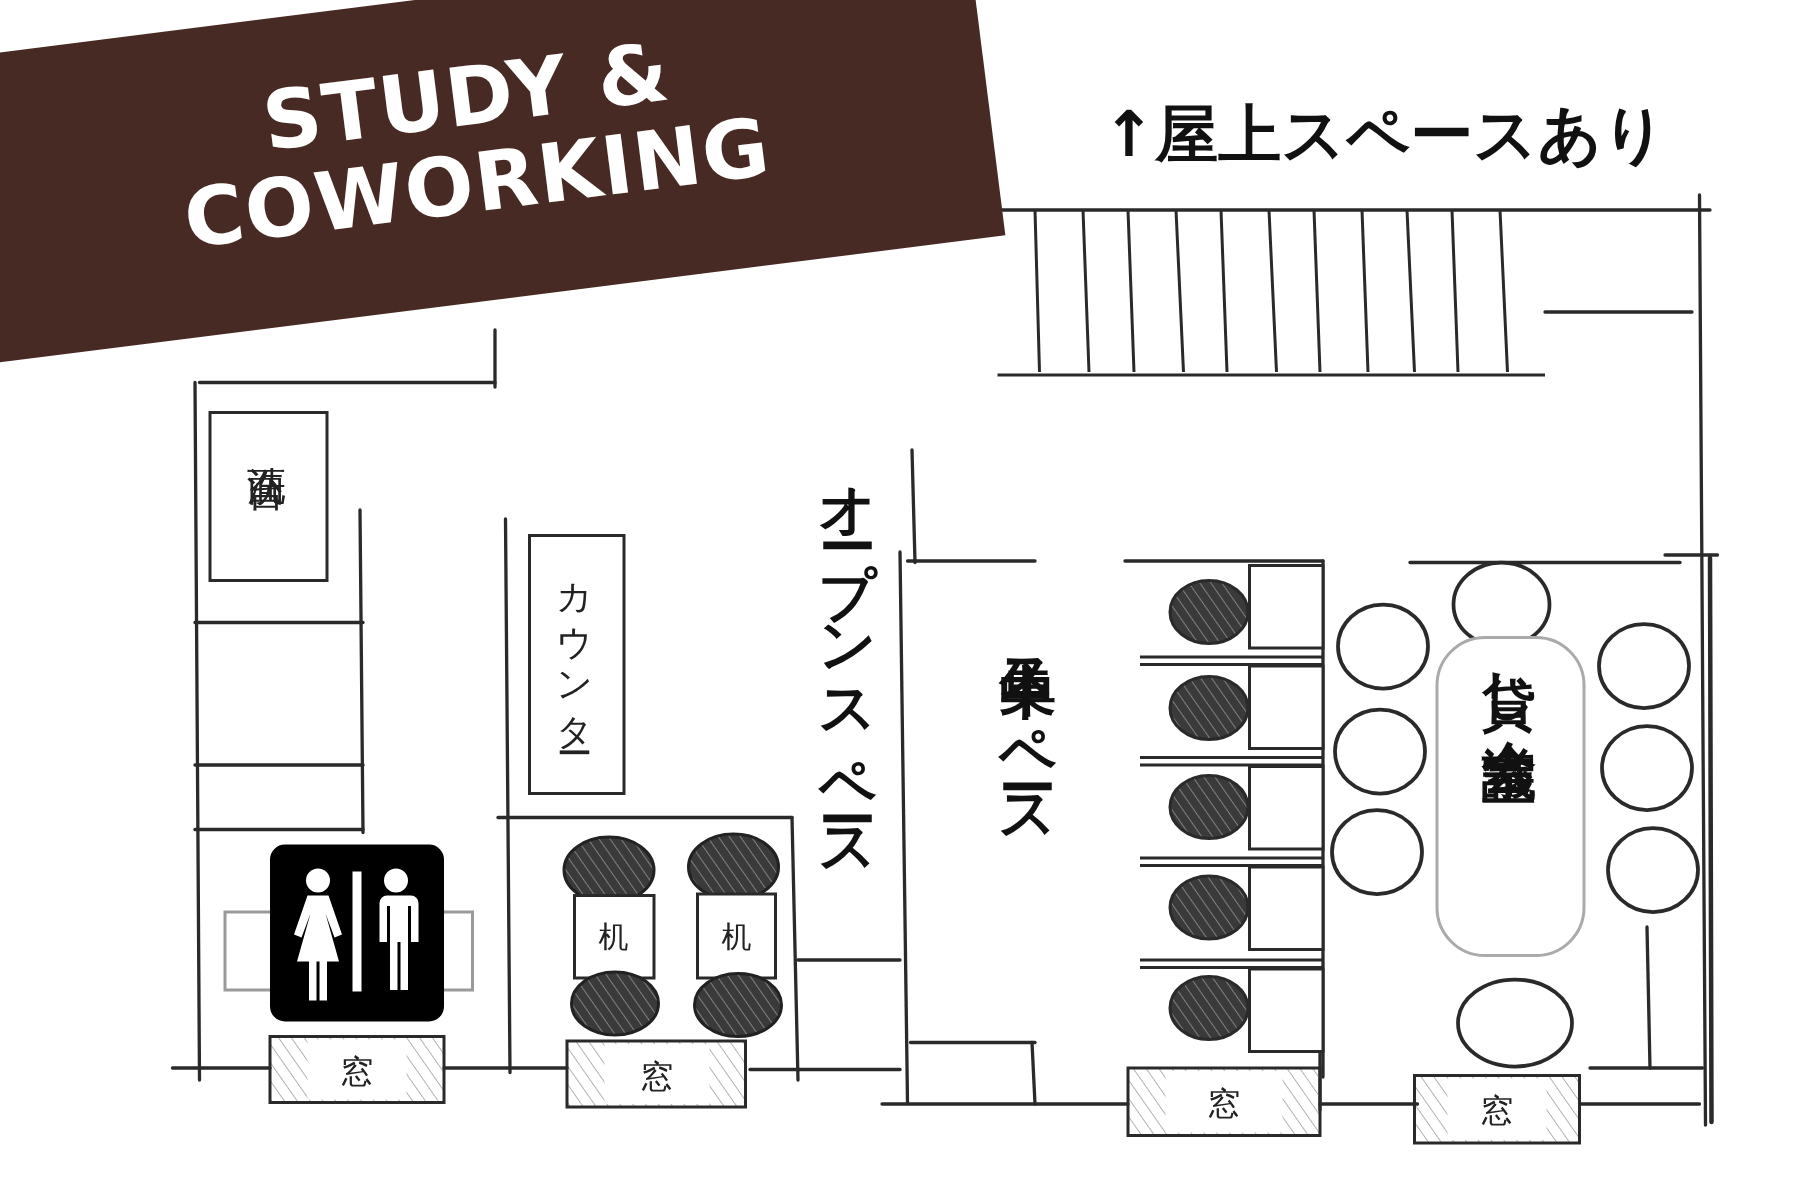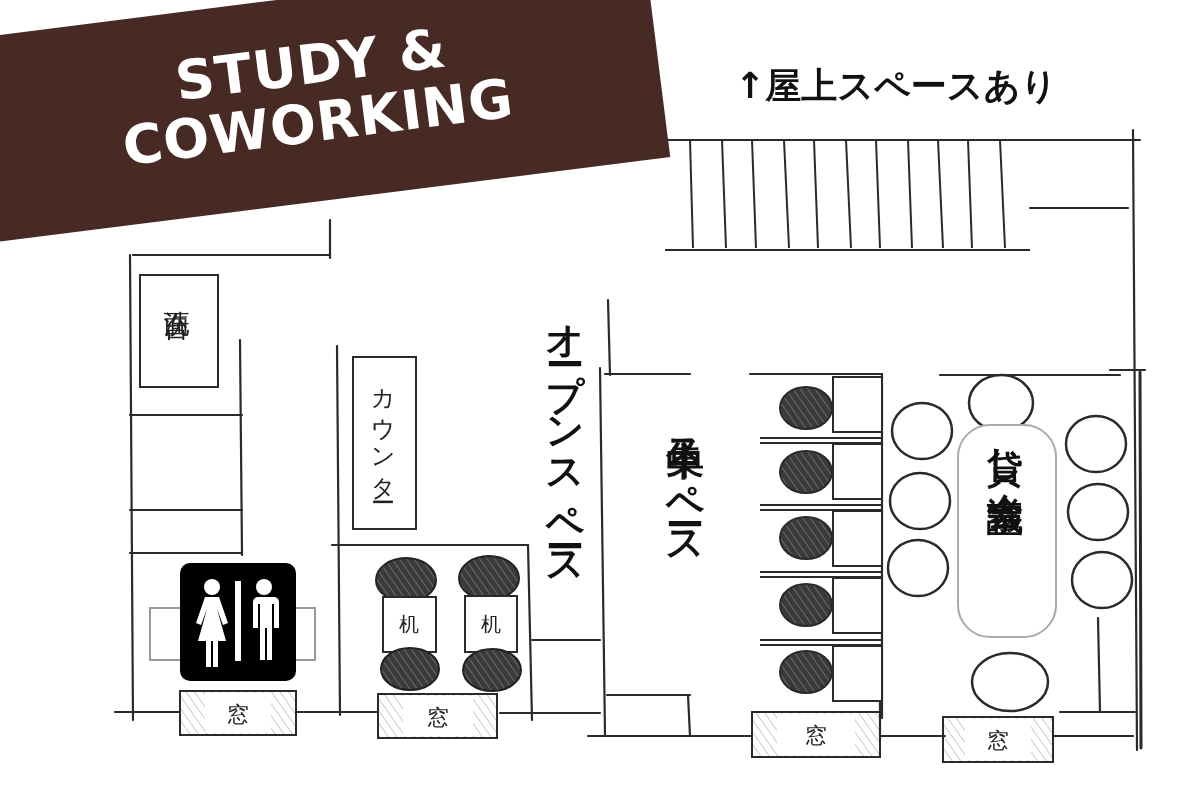--- a/index.html
+++ b/index.html
@@ -7,21 +7,21 @@
          font-family:"DejaVu Sans", sans-serif; }
   #plan { position:absolute; left:0; top:0; width:1200px; height:800px; }
   .banner { position:absolute; left:-40px; top:40px; width:690px; height:205px; background:#472a23;
             transform:rotate(-7.2deg); transform-origin:0 0; }
   .banner-text { position:absolute; left:0; top:0; width:100%; height:100%; color:#ffffff;
                  font-family:"DejaVu Sans", sans-serif; font-weight:bold; font-size:54px; line-height:58px;
                  text-align:center; padding-top:40px; box-sizing:border-box; letter-spacing:1px; }
   .banner-text span { display:block; }
   .label { position:absolute; color:#111; font-family:"DejaVu Sans", sans-serif; font-weight:bold; }
   .vtext { writing-mode:vertical-rl; text-orientation:upright; letter-spacing:2px; }
-  .rooftop { left:735px; top:62px; font-size:36px; white-space:nowrap; }
+  .rooftop { left:735px; top:62px; font-size:42px; white-space:nowrap; }
   .open-space { left:545px; top:298px; font-size:38px; line-height:40px; }
   .focus-space { left:665px; top:410px; font-size:38px; line-height:40px; }
   .meeting-room { left:985px; top:420px; font-size:36px; line-height:40px; }
   .boxlabel { position:absolute; font-family:"DejaVu Sans", sans-serif; font-weight:normal; color:#222; }
   .sink { left:162px; top:290px; font-size:26px; line-height:30px; }
   .counter { left:368px; top:372px; font-size:24px; line-height:30px; }
   .desk-label { font-size:20px; }
   .window-label { font-size:22px; }
   .wc { position:absolute; left:180px; top:563px; width:116px; height:118px; background:#000; border-radius:10px; }
 </style>

